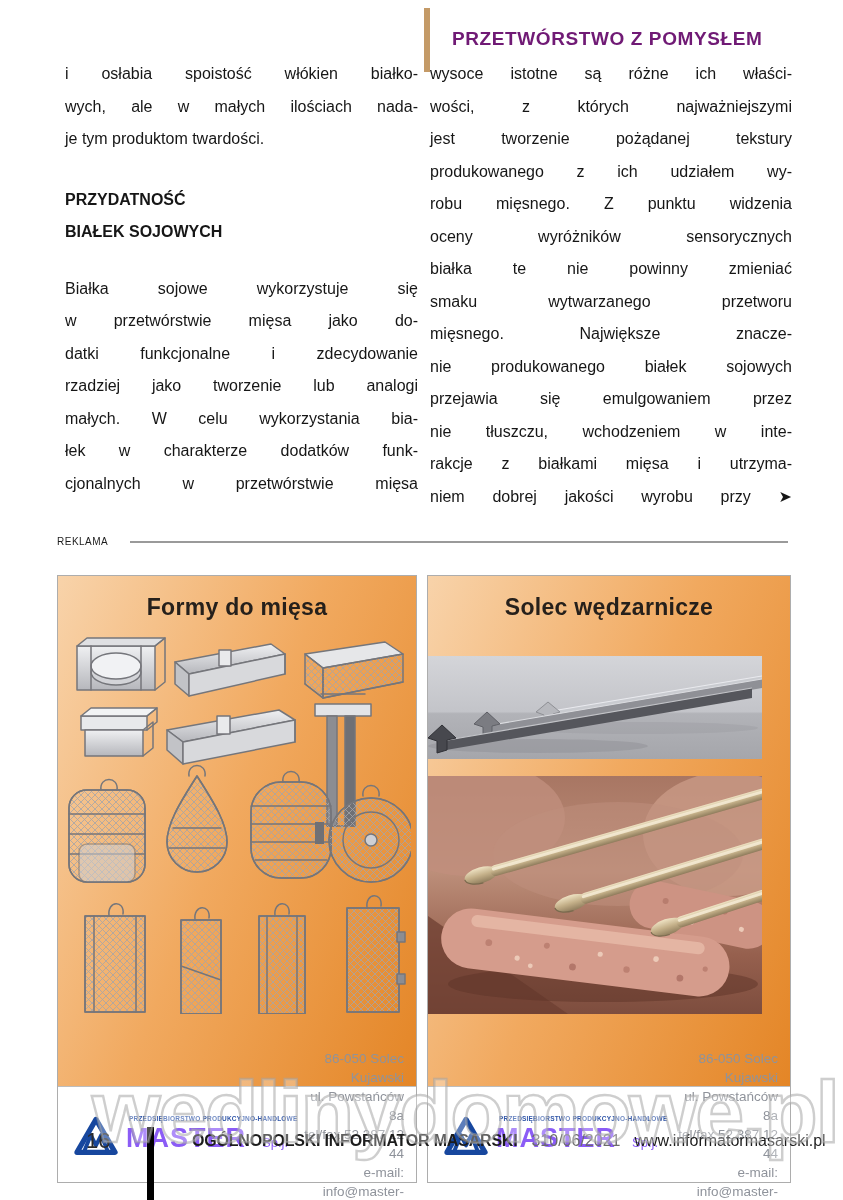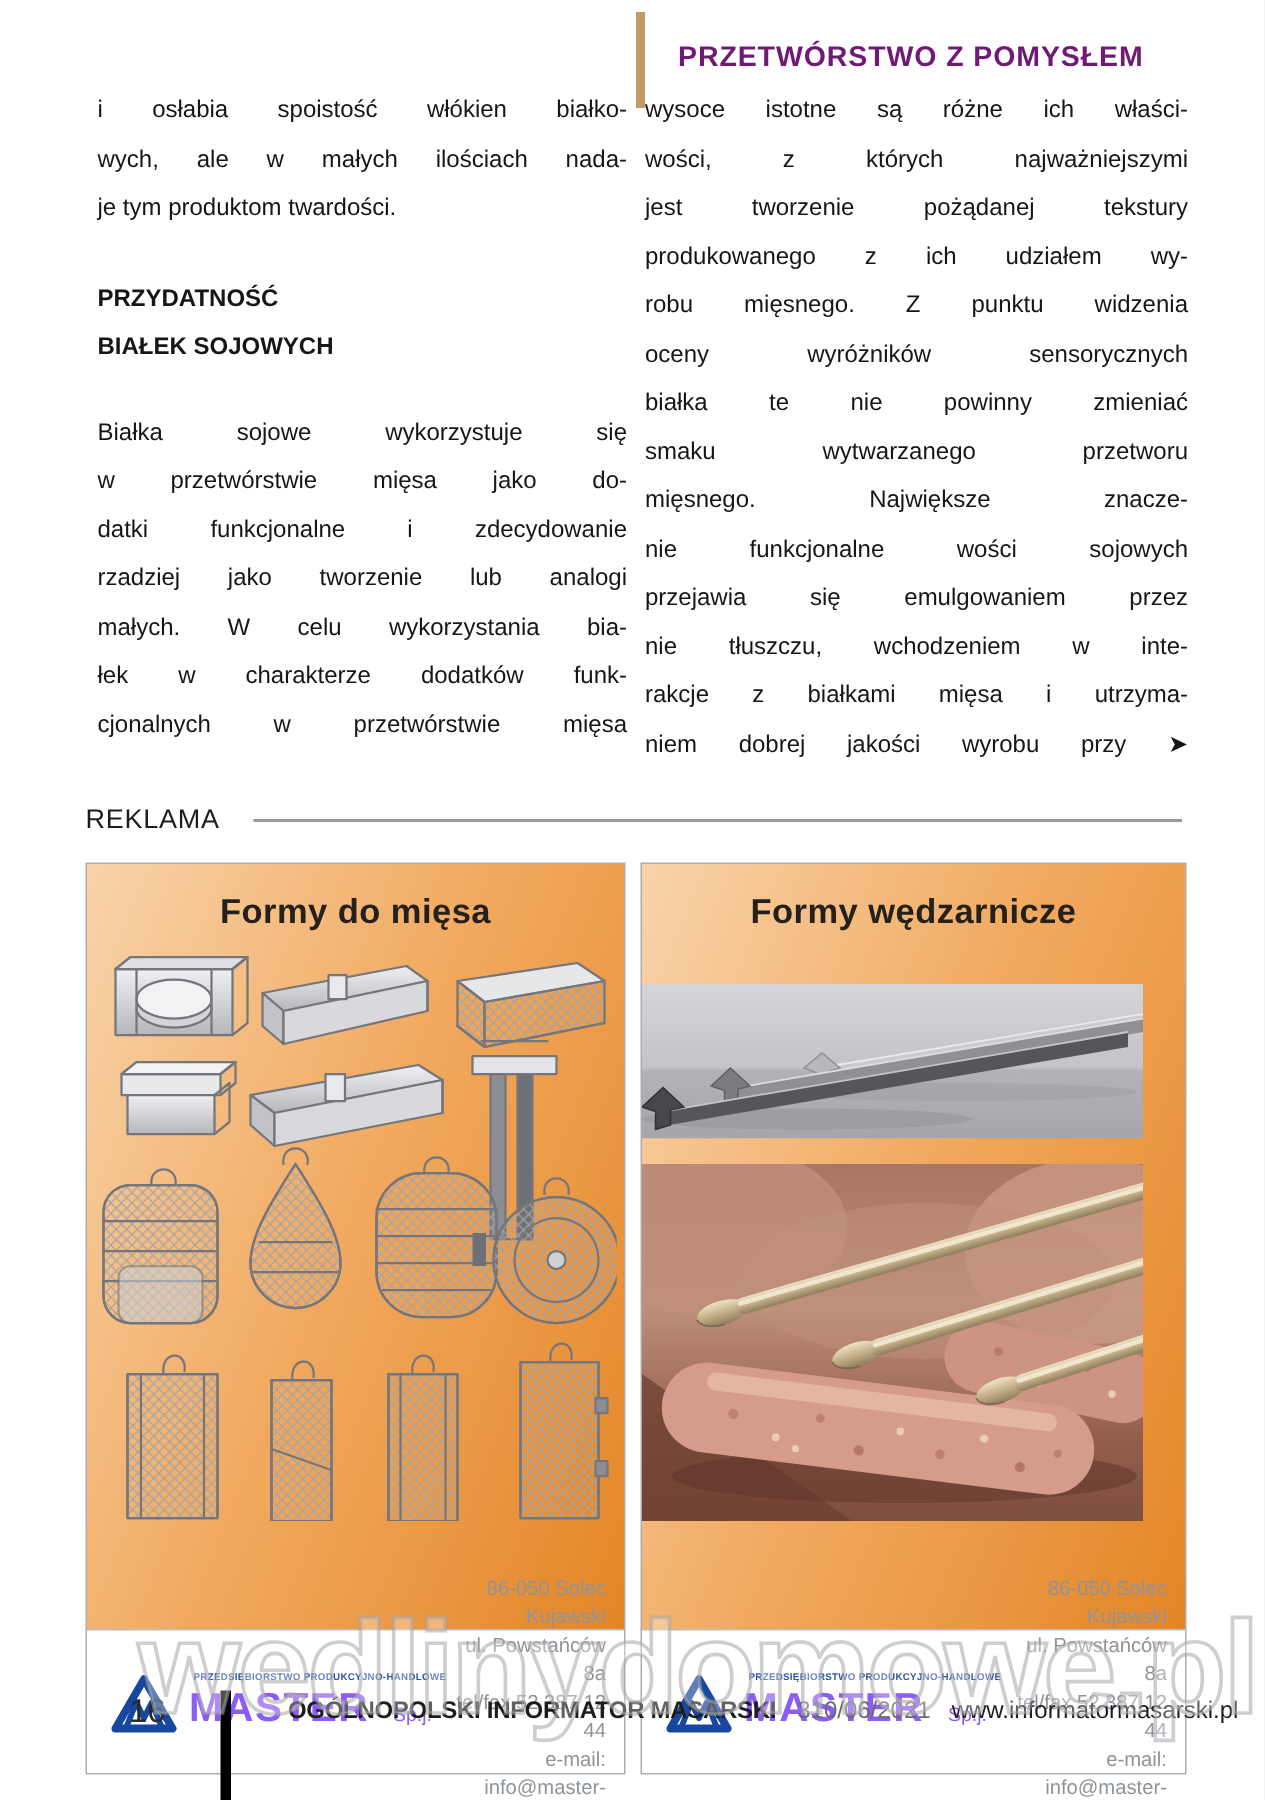--- a/index.html
+++ b/index.html
@@ -15,21 +15,21 @@
     letter-spacing:.6px; color:#701a75; white-space:nowrap; }
   
   .col { position:absolute; top:58px; font-size:16px; line-height:32.5px; color:#161616; }
   .col-left  { left:65px;  width:353px; }
   .col-right { left:430px; width:362px; }
   .tline { text-align:justify; }
   .tline.just { text-align-last:justify; }
   .heading { font-weight:bold; margin-top:28px; margin-bottom:24px; }
   
   .reklama-row { position:absolute; left:57px; right:55px; top:536px; display:flex; align-items:center; }
-  .reklama-label { font-size:18px; letter-spacing:.5px; color:#1c1c1c; }
+  .reklama-label { font-size:10px; letter-spacing:.5px; color:#1c1c1c; }
   .reklama-rule { flex:1; height:2px; background:#9a9a9a; margin-left:22px; }
   
   .ad { position:absolute; top:575px; height:608px; box-sizing:border-box; border:1px solid #adadad;
     background:linear-gradient(112deg,#f8d3aa 0%,#f1a95f 45%,#e2811f 100%); }
   .ad-left  { left:57px;  width:360px; }
   .ad-right { left:427px; width:364px; }
   .ad-title { position:absolute; top:18px; left:0; right:0; text-align:center;
     font-size:23px; font-weight:bold; color:#26201b; letter-spacing:.3px; }
   .collage { position:absolute; left:5px; top:56px; width:348px; height:382px; }
   .photo1 { position:absolute; left:0; top:80px;  width:334px; height:103px; }
@@ -90,21 +90,21 @@
     <div>
         <div class="tline just">wysoce istotne są różne ich właści-</div>
         <div class="tline just">wości, z których najważniejszymi</div>
         <div class="tline just">jest tworzenie pożądanej tekstury</div>
         <div class="tline just">produkowanego z ich udziałem wy-</div>
         <div class="tline just">robu mięsnego. Z punktu widzenia</div>
         <div class="tline just">oceny wyróżników sensorycznych</div>
         <div class="tline just">białka te nie powinny zmieniać</div>
         <div class="tline just">smaku wytwarzanego przetworu</div>
         <div class="tline just">mięsnego. Największe znacze-</div>
-        <div class="tline just">nie funkcjonalne wości sojowych</div>
+        <div class="tline just">nie produkowanego białek sojowych</div>
         <div class="tline just">przejawia się emulgowaniem przez</div>
         <div class="tline just">nie tłuszczu, wchodzeniem w inte-</div>
         <div class="tline just">rakcje z białkami mięsa i utrzyma-</div>
         <div class="tline just">niem dobrej jakości wyrobu przy ➤</div>
       </div>
   </div>
 
   <div class="reklama-row">
     <span class="reklama-label">REKLAMA</span>
     <span class="reklama-rule"></span>
@@ -243,21 +243,21 @@
       <div class="address">
         <div>86-050 Solec Kujawski</div>
         <div>ul. Powstańców 8a</div>
         <div>tel/fax 52 387 12 44</div>
         <div>e-mail: info@master-solec.pl</div>
       </div>
     </div>
   </div>
 
   <div class="ad ad-right">
-    <div class="ad-title">Formy wędzarnicze</div>
+    <div class="ad-title">Solec wędzarnicze</div>
 
     <svg class="photo1" viewBox="0 0 334 103">
       <defs>
         <linearGradient id="pbg" x1="0" y1="0" x2="0" y2="1">
           <stop offset="0" stop-color="#d4d5d9"></stop>
             <stop offset=".54" stop-color="#c3c4c9"></stop>
           <stop offset=".56" stop-color="#b2b3b8"></stop>
             <stop offset="1" stop-color="#a5a6ab"></stop>
         </linearGradient>
       </defs>

